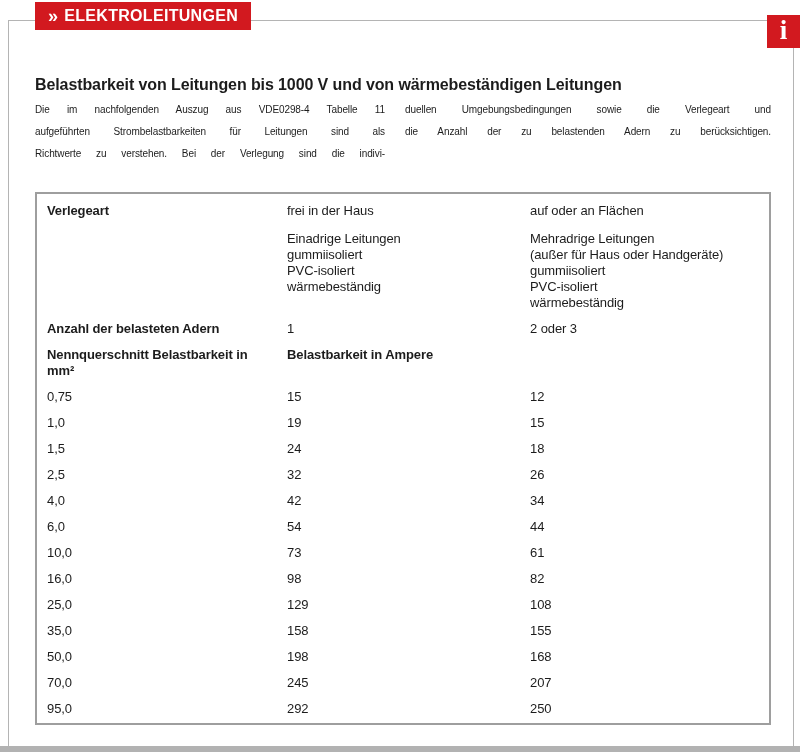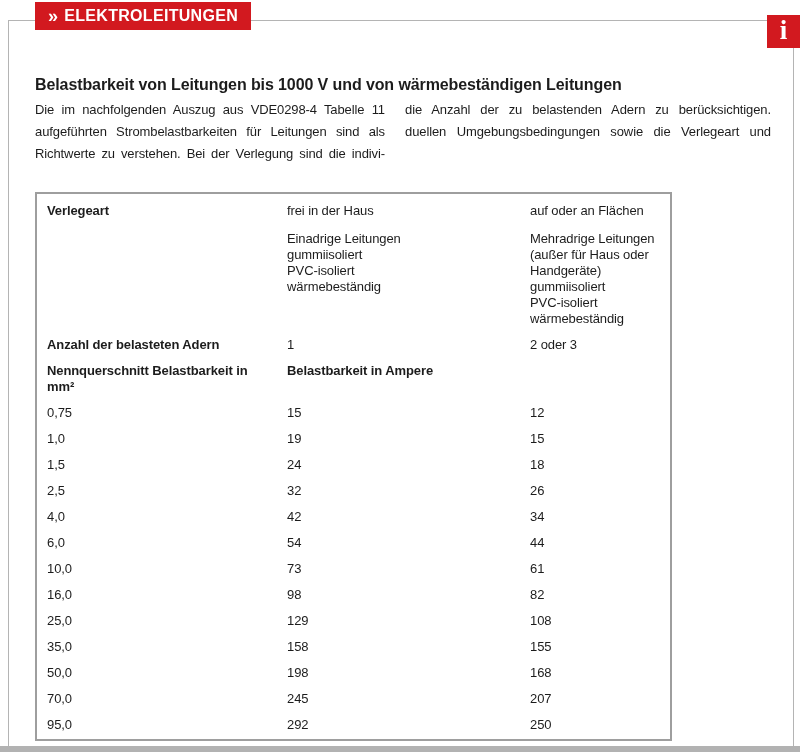--- a/index.html
+++ b/index.html
@@ -35,32 +35,32 @@
   .info-box span{
     font-family:"Liberation Serif", serif;font-weight:700;
     color:#ffffff;font-size:27px;line-height:1;margin-top:-2px;
   }
   
   .intro-heading{
     position:absolute;left:35px;top:76px;width:730px;
     font-weight:700;font-size:16px;letter-spacing:-0.1px;
   }
   .intro-col{
-    position:absolute;top:99px;font-size:13px;letter-spacing:-0.1px;
+    position:absolute;top:99px;font-size:10px;letter-spacing:-0.1px;
   }
   .intro-col.left{left:35px;width:350px;}
   .intro-col.right{left:405px;width:366px;}
   .intro-col div{height:22px;line-height:22px;white-space:nowrap;}
   .intro-col div.stretch{
     white-space:normal;text-align:justify;text-align-last:justify;
     overflow:hidden;
   }
   
   table.ratings{
-    position:absolute;left:35px;top:192px;width:637px;
+    position:absolute;left:35px;top:192px;width:736px;
     border-collapse:separate;border-spacing:2px;
     background:#ffffff;border:2px solid #9e9e9e;
     table-layout:fixed;
   }
   table.ratings td{
     padding:4px 8px;font-size:13px;line-height:16px;
     vertical-align:top;letter-spacing:-0.1px;background:#ffffff;
   }
   table.ratings tr.h1 td{padding-top:7px;padding-bottom:6px;}
   td.bold{font-weight:700;}
@@ -83,22 +83,22 @@
 
 <div class="intro-heading">Belastbarkeit von Leitungen bis 1000 V und von wärmebeständigen Leitungen</div>
 
 <div class="intro-col left">
   <div class="stretch">Die im nachfolgenden Auszug aus VDE0298-4 Tabelle 11</div>
   <div class="stretch">aufgeführten Strombelastbarkeiten für Leitungen sind als</div>
   <div class="stretch">Richtwerte zu verstehen. Bei der Verlegung sind die indivi-</div>
 </div>
 
 <div class="intro-col right">
+  <div class="stretch">duellen Umgebungsbedingungen sowie die Verlegeart und</div>
   <div class="stretch">die Anzahl der zu belastenden Adern zu berücksichtigen.</div>
-  <div class="stretch">duellen Umgebungsbedingungen sowie die Verlegeart und</div>
 </div>
 
 <table class="ratings">
   <colgroup>
       <col style="width:238px">
       <col style="width:241px">
       <col>
     </colgroup>
   <tbody>
     <tr class="h1">

